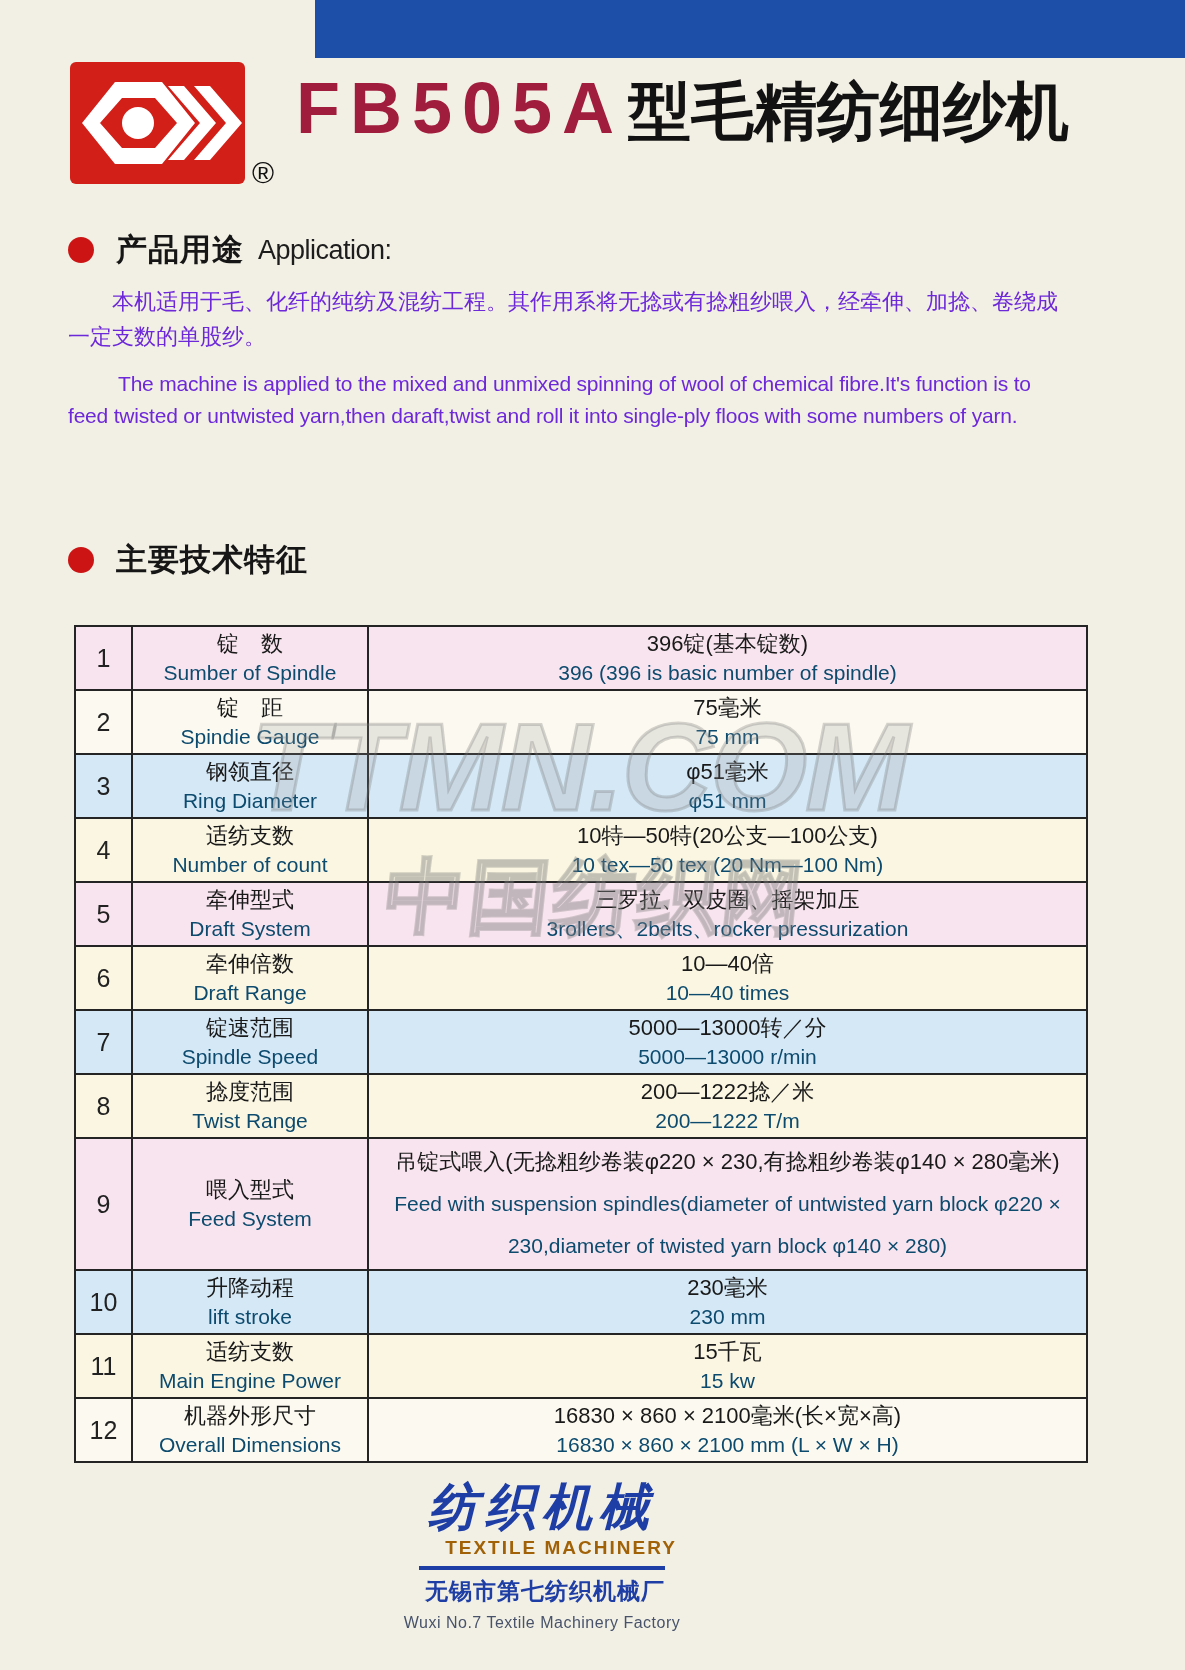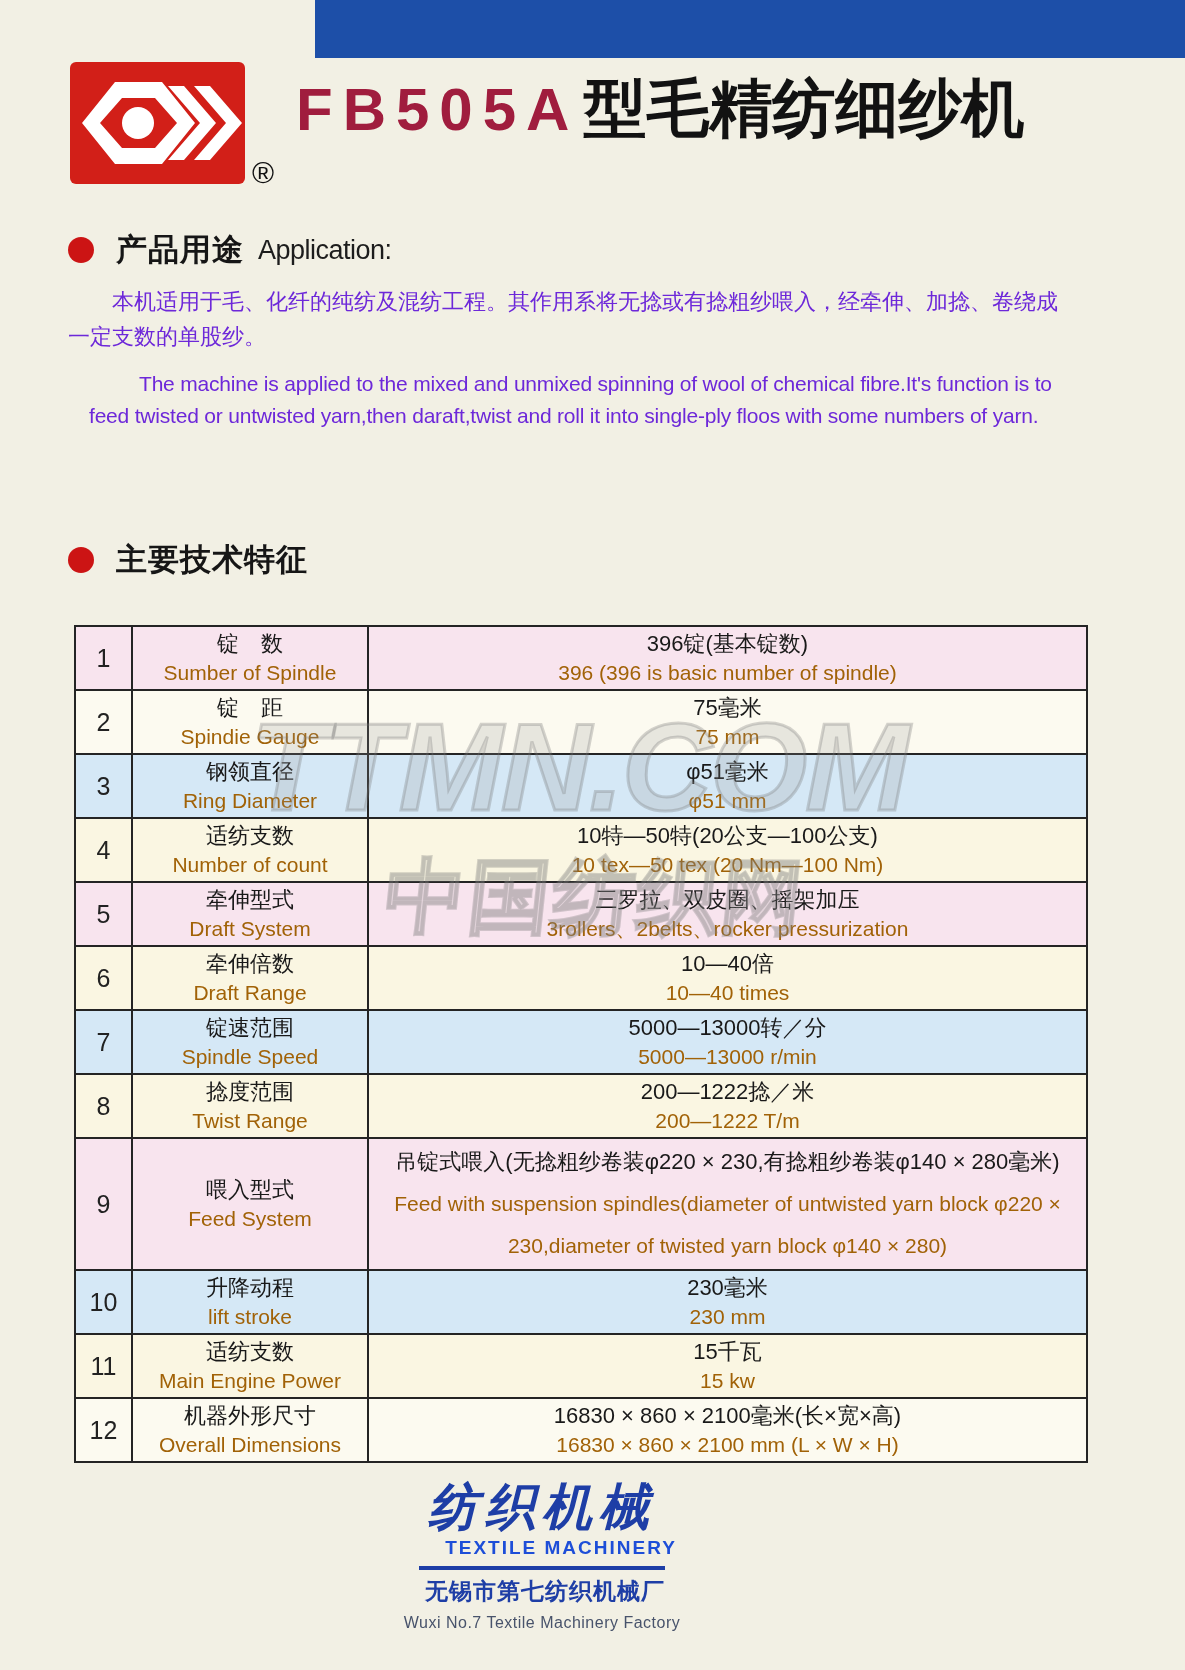--- a/index.html
+++ b/index.html
@@ -7,59 +7,59 @@
   .page {
     position:relative; width:1185px; height:1670px; margin:0 auto;
     background:#f2f0e4; overflow:hidden;
     font-family:"Liberation Sans", sans-serif; color:#1c1c1c;
   }
   
   .blue-bar { position:absolute; left:315px; top:0; width:870px; height:58px; background:#1d4fa8; }
   .logo { position:absolute; left:70px; top:62px; width:175px; height:122px; }
   .reg-mark { position:absolute; left:252px; top:156px; font-size:30px; color:#111; }
   .title-row { position:absolute; left:296px; top:66px; display:flex; align-items:baseline; white-space:nowrap; }
-  .title-model { font-size:60px; line-height:84px; font-weight:bold; letter-spacing:10px; color:#a01d3e; }
+  .title-model { font-size:72px; line-height:84px; font-weight:bold; letter-spacing:10px; color:#a01d3e; }
   .title-cn { font-size:63px; font-weight:bold; color:#121212; margin-left:4px; letter-spacing:0px; }
   .subtitle { position:absolute; left:299px; top:145px; font-size:37px; font-weight:bold; color:#141414; letter-spacing:-0.5px; white-space:nowrap; }
   
   .sec-head { position:absolute; left:68px; display:flex; align-items:center; white-space:nowrap; }
   .sec-head .dot { width:26px; height:26px; border-radius:50%; background:#cc1414; margin-right:22px; flex:none; }
   .sec-cn { font-size:31px; font-weight:bold; color:#161616; letter-spacing:1px; }
   .sec-en { font-size:27px; color:#1d1d1d; margin-left:14px; letter-spacing:-0.5px; }
   .app-head { top:229px; }
   .param-head { top:539px; }
   
   .para { position:absolute; left:68px; width:1000px; margin:0; color:#6d28d9; }
   .para-cn { top:284px; font-size:22px; line-height:35px; text-indent:44px; letter-spacing:0px; }
-  .para-en { top:368px; font-size:21px; line-height:32px; text-indent:50px; letter-spacing:-0.2px;margin-left:21px; }
+  .para-en { top:368px; font-size:21px; line-height:32px; text-indent:50px; letter-spacing:-0.2px; }
   
   .spec-table { position:absolute; left:74px; top:625px; width:1014px; border-collapse:collapse; table-layout:fixed; }
   .spec-table td { border:2px solid #242424; vertical-align:middle; padding:2px 4px; }
   .spec-table tr { height:60px; }
   .spec-table tr.tall { height:130px; }
   .c-no { text-align:center; font-size:25px; color:#222; }
   .c-name, .c-val { text-align:center; }
   .c-name .cn, .c-val .cn { font-size:22px; line-height:29px; color:#191919; }
-  .c-name .en, .c-val .en { font-size:21px; line-height:29px; color:#a16207; }
+  .c-name .en, .c-val .en { font-size:21px; line-height:29px; color:#0c4a6e; }
   tr.tall .c-val .cn, tr.tall .c-val .en { line-height:42px; }
   tr.tall .c-val .en { max-width:700px; margin:0 auto; }
   .row-pink  { background:#f8e4ee; }
   .row-cream { background:#faf6e2; }
   .row-blue  { background:#d5e8f6; }
   .row-white { background:#fcfaf0; }
   
   .wm { position:absolute; pointer-events:none; font-weight:bold; white-space:nowrap; z-index:5; }
   .wm1 { left:250px; top:712px; font-size:125px; line-height:110px; font-style:italic;
          color:rgba(150,150,150,0.20); -webkit-text-stroke:3px rgba(115,115,115,0.30); letter-spacing:-2px; }
   .wm2 { left:385px; top:852px; font-size:82px; line-height:90px; transform:skewX(-6deg);
          color:rgba(150,150,150,0.22); -webkit-text-stroke:2px rgba(115,115,115,0.30); letter-spacing:2px; }
   
   .footer { position:absolute; left:0; top:1480px; width:1084px; text-align:center; }
   .brand-cn { font-size:50px; font-weight:bold; font-style:italic; color:#1e3ea6; letter-spacing:7px; line-height:54px; }
-  .brand-en { font-size:19px; font-weight:600; color:#1d4ed8; letter-spacing:2px; margin-top:3px;padding-left:38px; }
+  .brand-en { font-size:19px; font-weight:600; color:#a16207; letter-spacing:2px; margin-top:3px;padding-left:38px; }
   .footer-rule { width:246px; height:4px; background:#1e3ea6; margin:7px auto 6px auto; }
   .factory-cn { font-size:23px; font-weight:bold; color:#1e3ea6; letter-spacing:1px;padding-left:6px; }
   .factory-en { font-size:16px; color:#48536b; letter-spacing:0.5px; margin-top:7px; }
 </style>
 </head>
 <body>
 
 <div class="page">
 
   <div class="blue-bar"></div>

